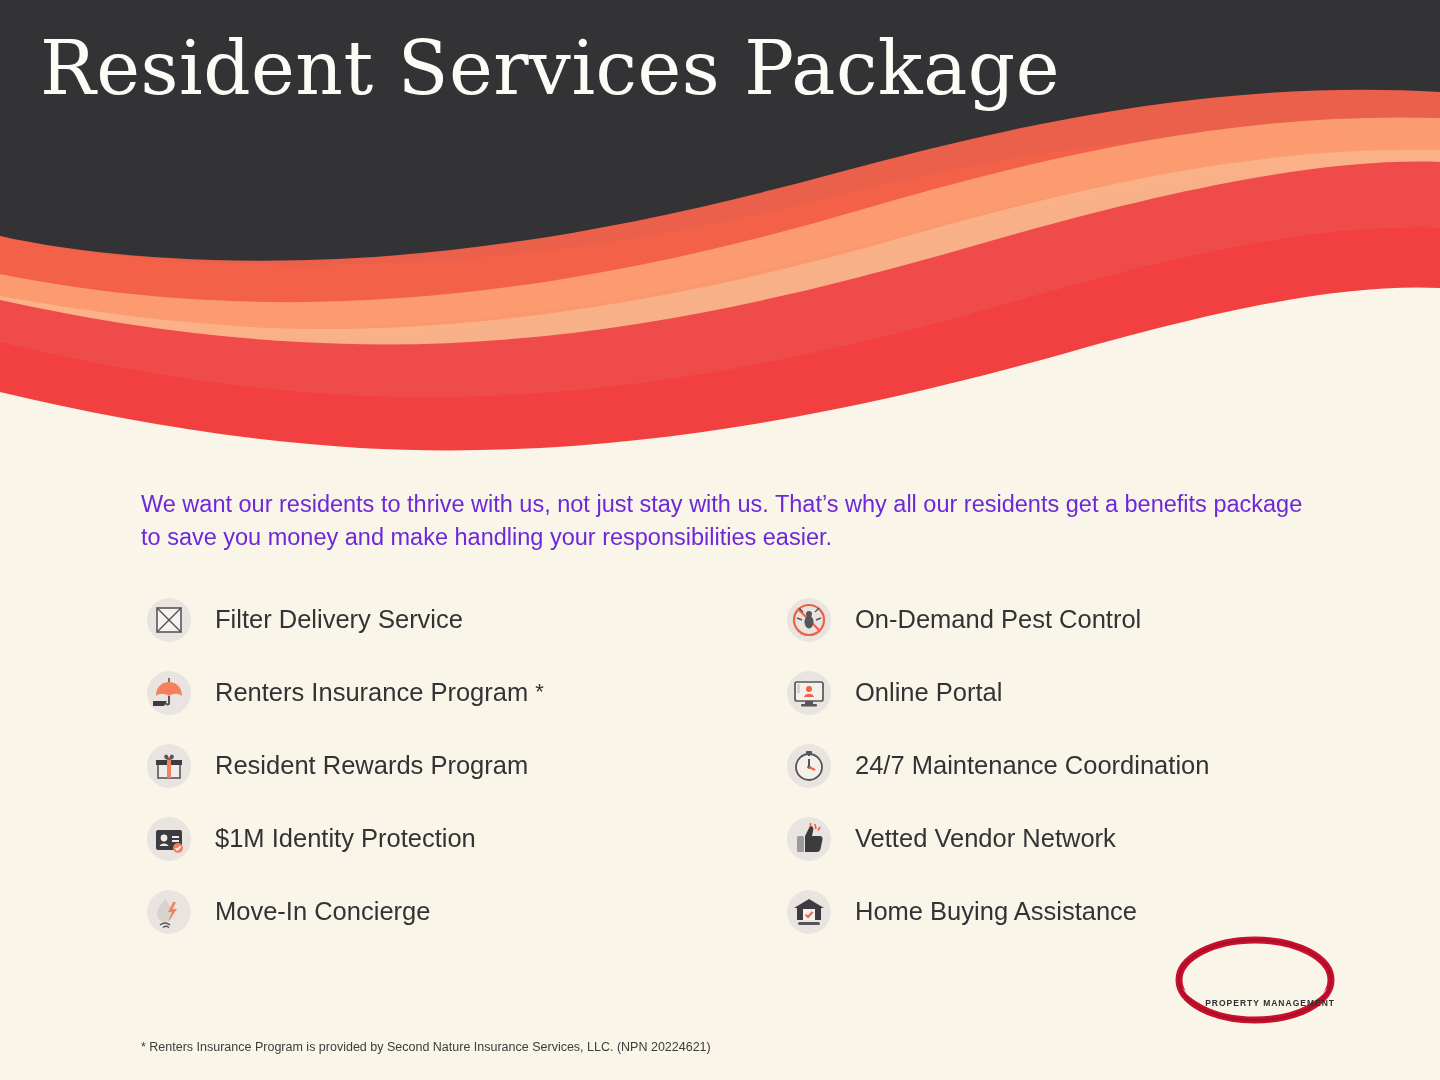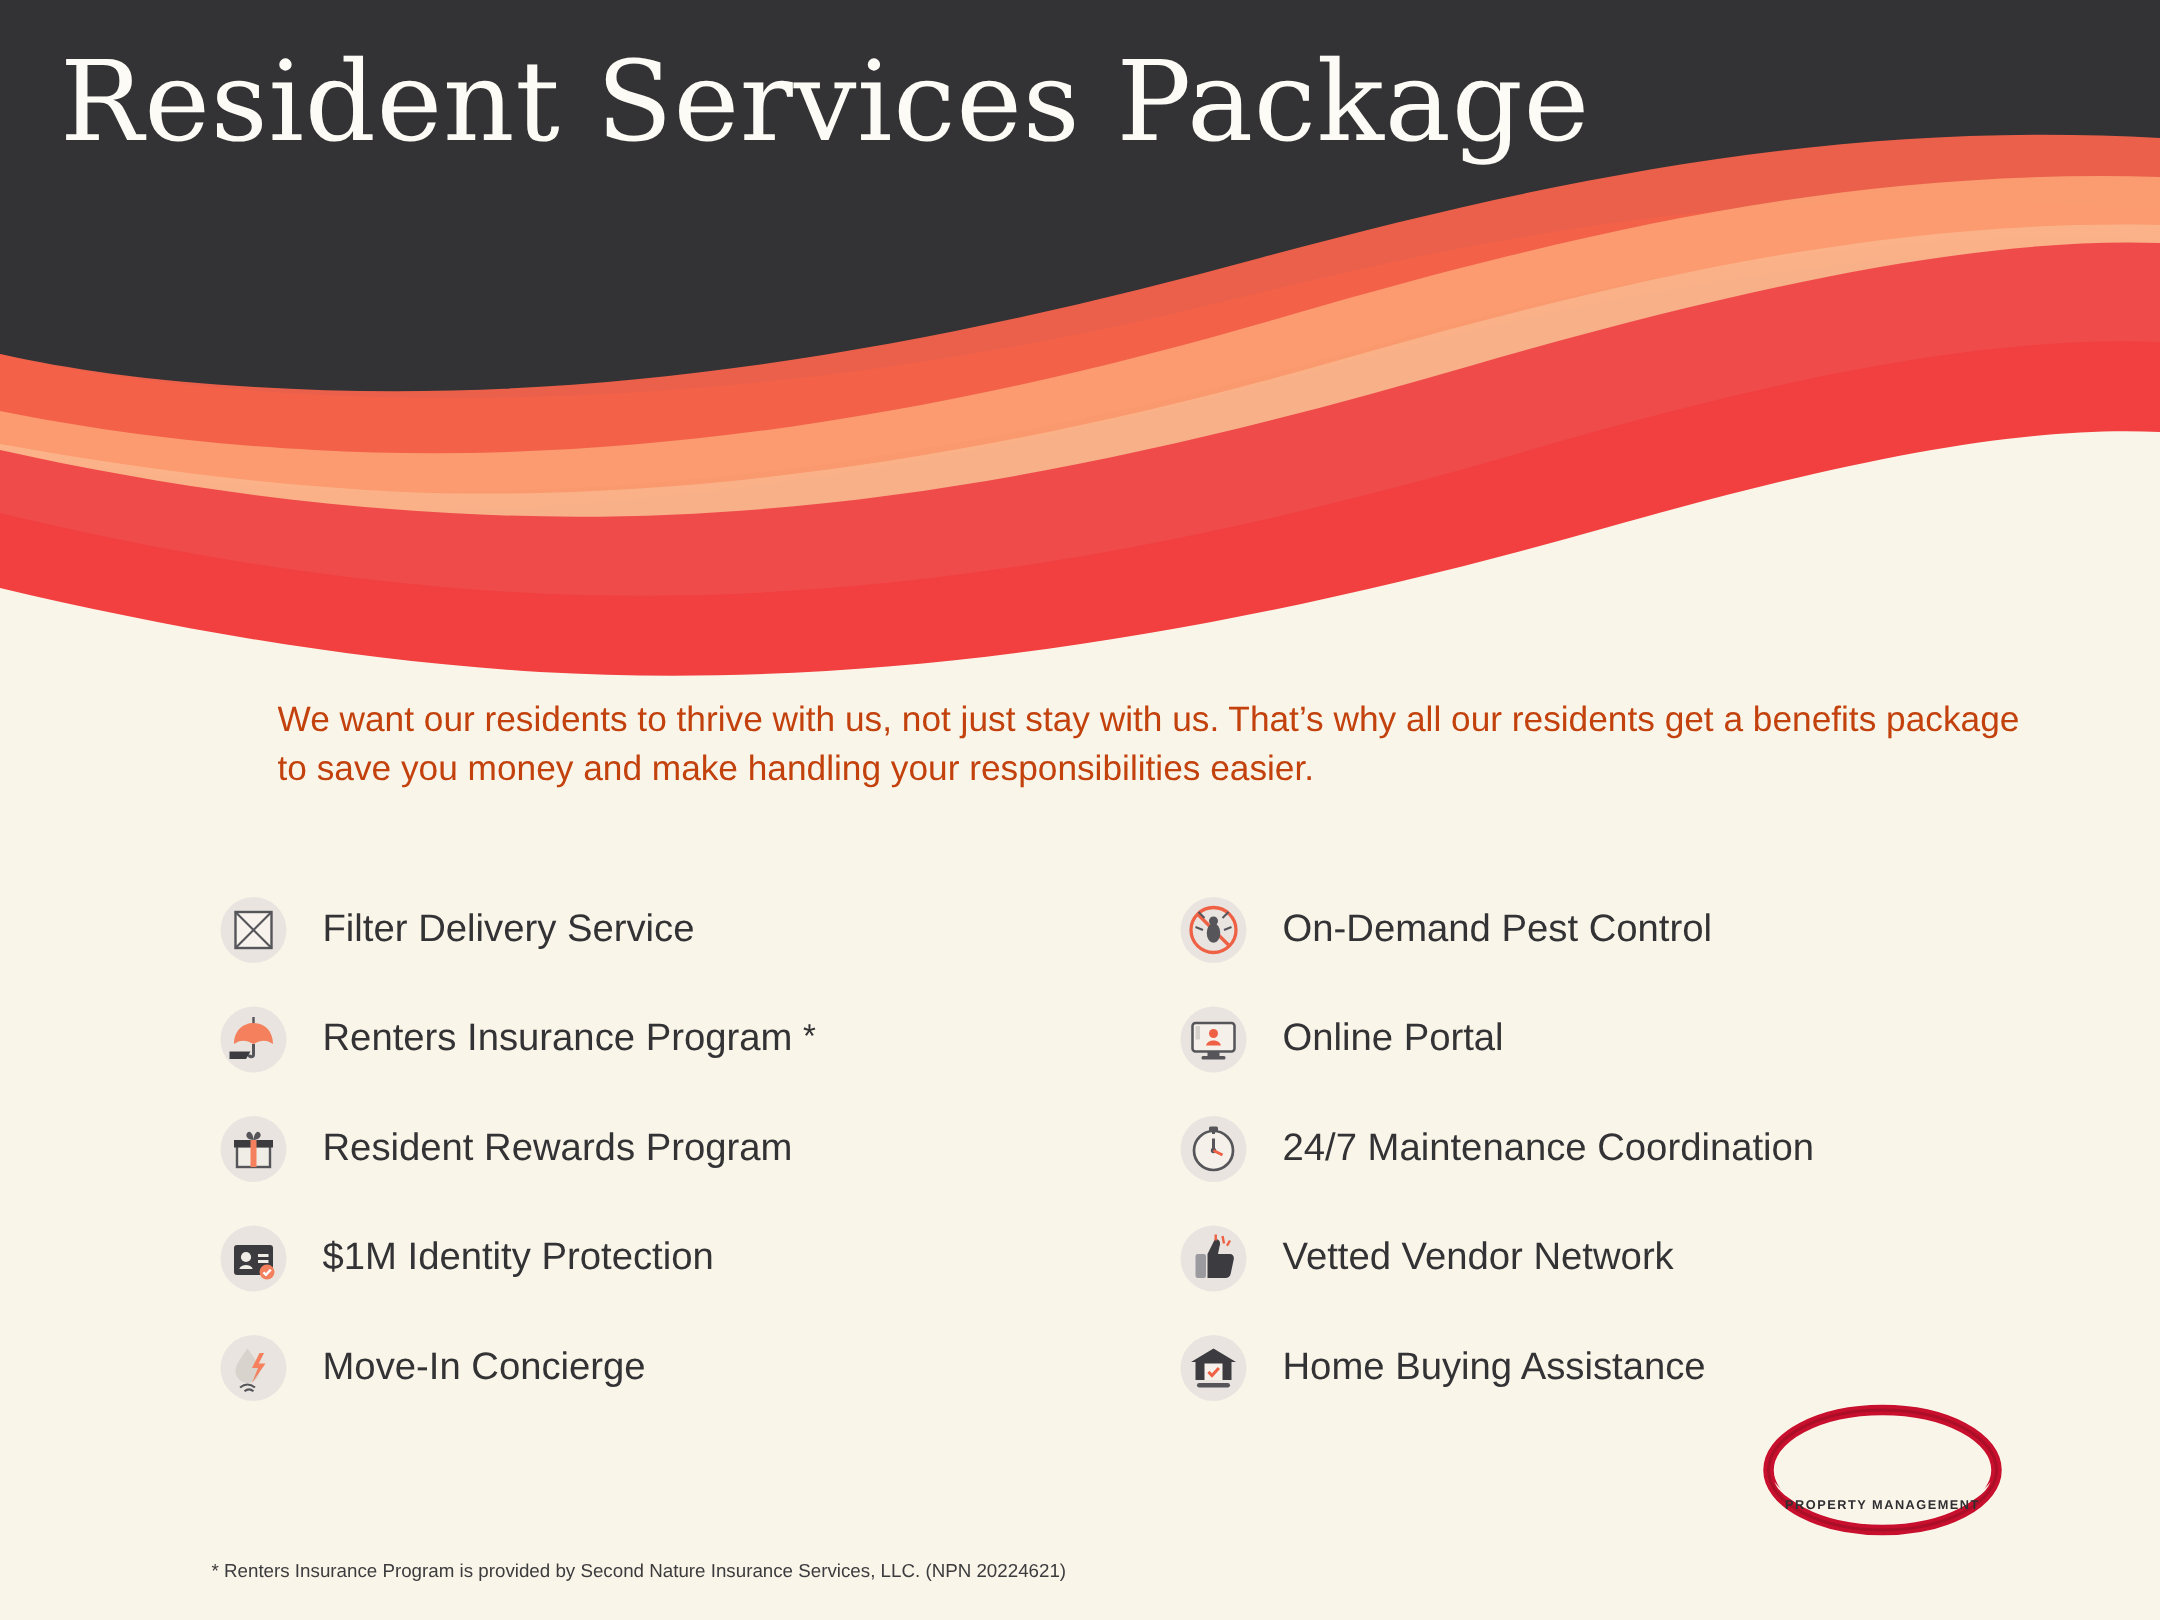--- a/index.html
+++ b/index.html
@@ -41,26 +41,25 @@
     line-height: 1.1;
     color: #fdfbf5;
     letter-spacing: 0.5px;
     white-space: nowrap;
     z-index: 5;
   }
 
   
   .intro {
     position: absolute;
-    left: 141px; top: 463px;
+    left: 141px; top: 488px;
     width: 1165px;
     font-size: 23.5px;
     line-height: 1.42;
-    color: #c2410c;
-    margin-left: 44px;
+    color: #6d28d9;
   }
 
   
   .cols {
     position: absolute;
     left: 141px; top: 583px;
     width: 1180px;
     display: flex;
     gap: 0px;
   }
@@ -121,21 +120,21 @@
     font-family: "DejaVu Serif", serif;
     font-weight: bold;
     font-size: 43px;
     color: #c8102e;
     letter-spacing: 1px;
   }
   .logo .logo-sub {
     position: absolute;
     left: 0; top: 62px;
     width: 160px;
-    text-align: center;
+    text-align: right;
     font-size: 8.5px;
     font-weight: bold;
     letter-spacing: 1px;
     color: #2f2f31;
   }
 </style>
 </head>
 <body>
 
 <div class="page">

